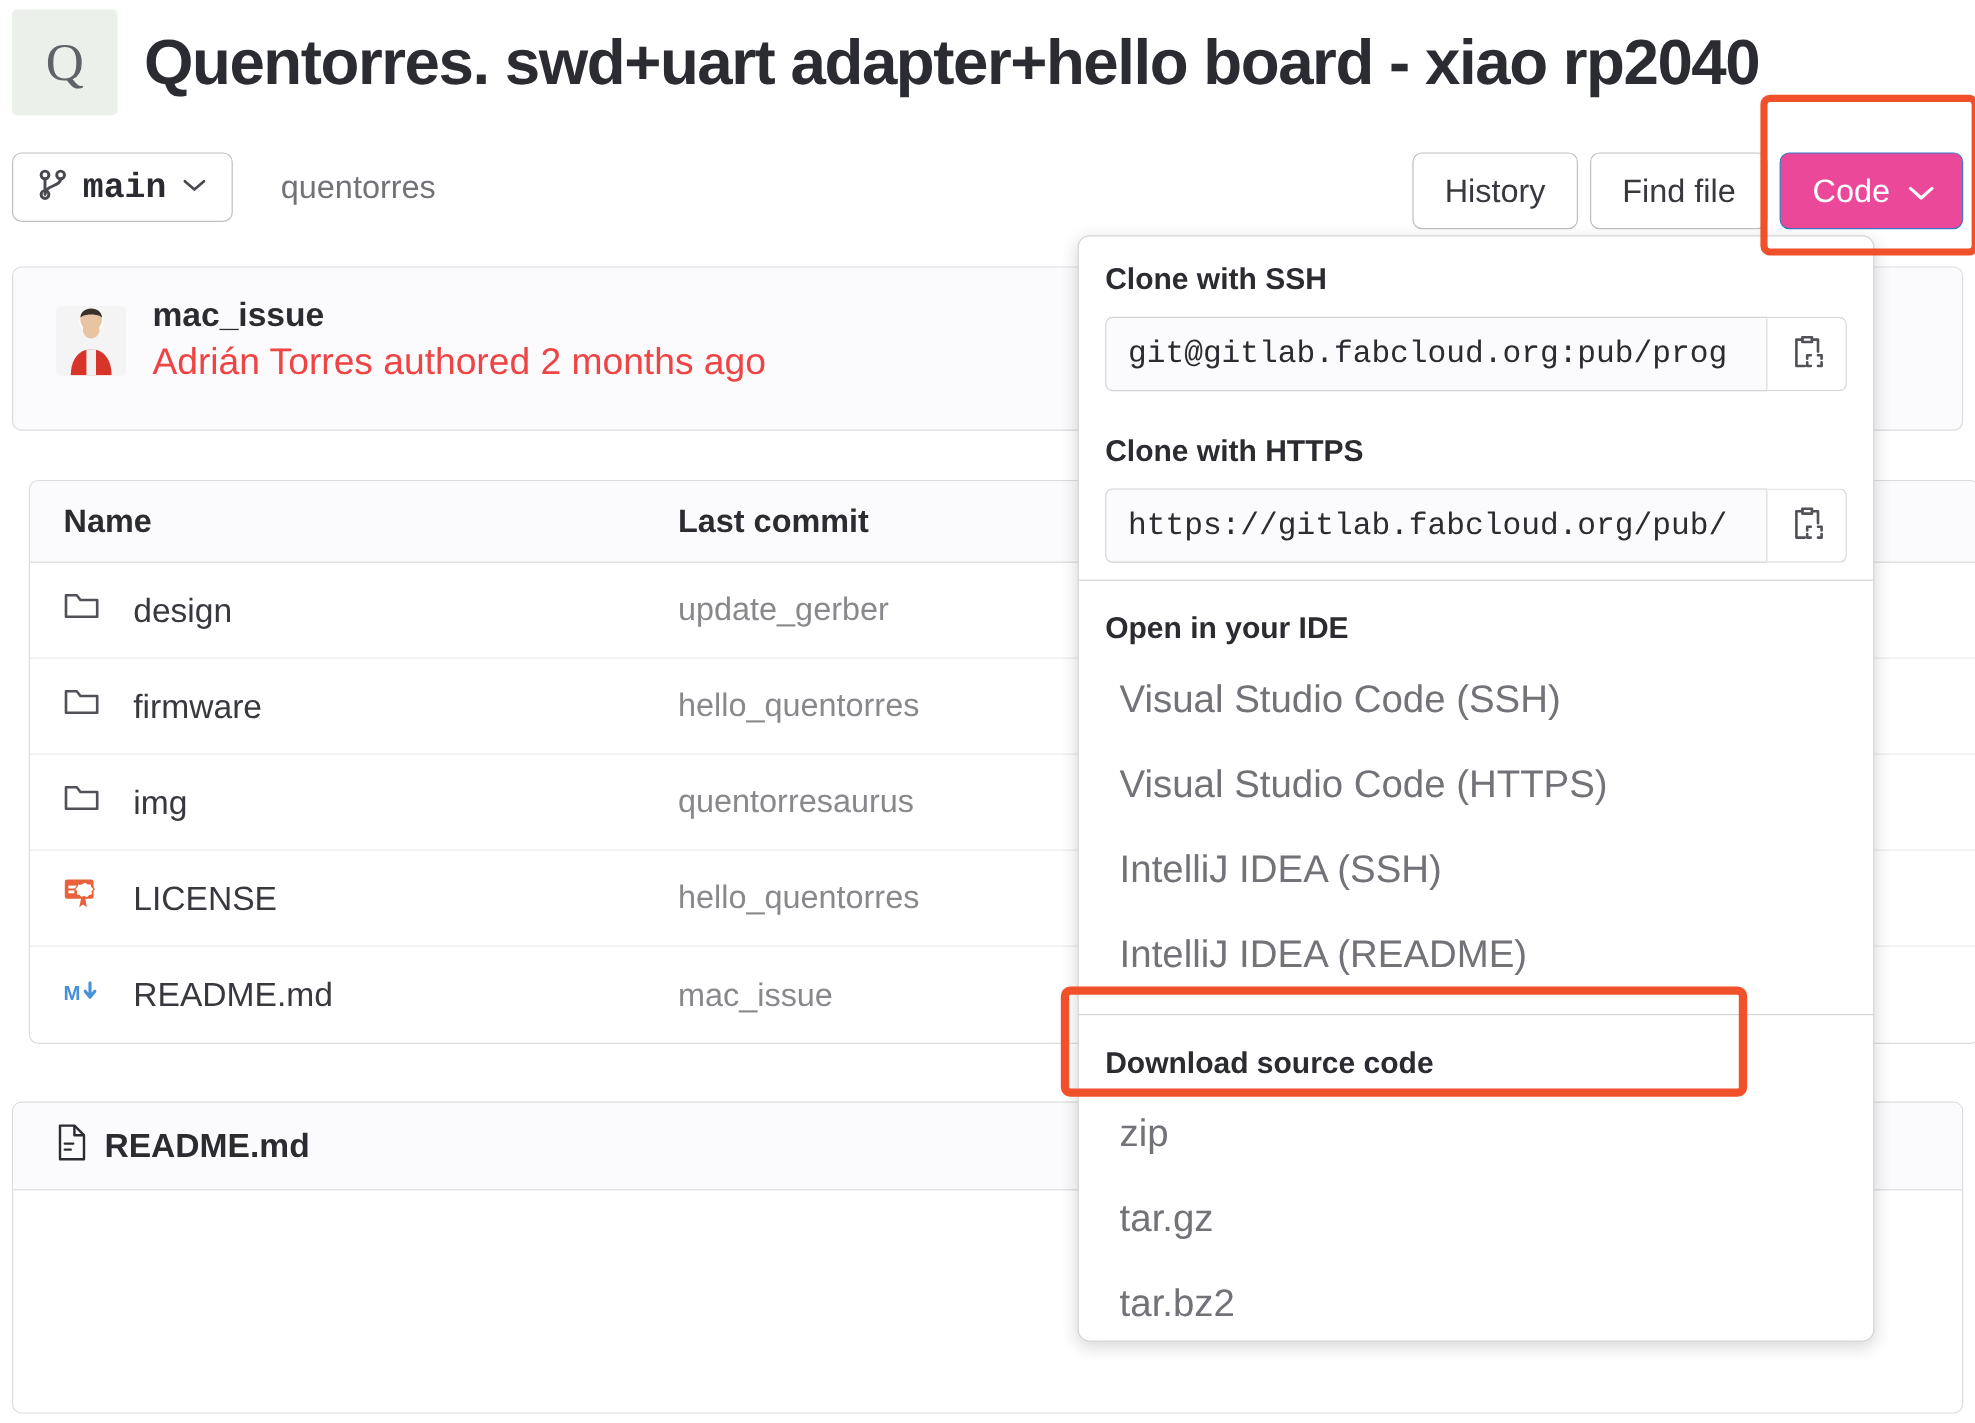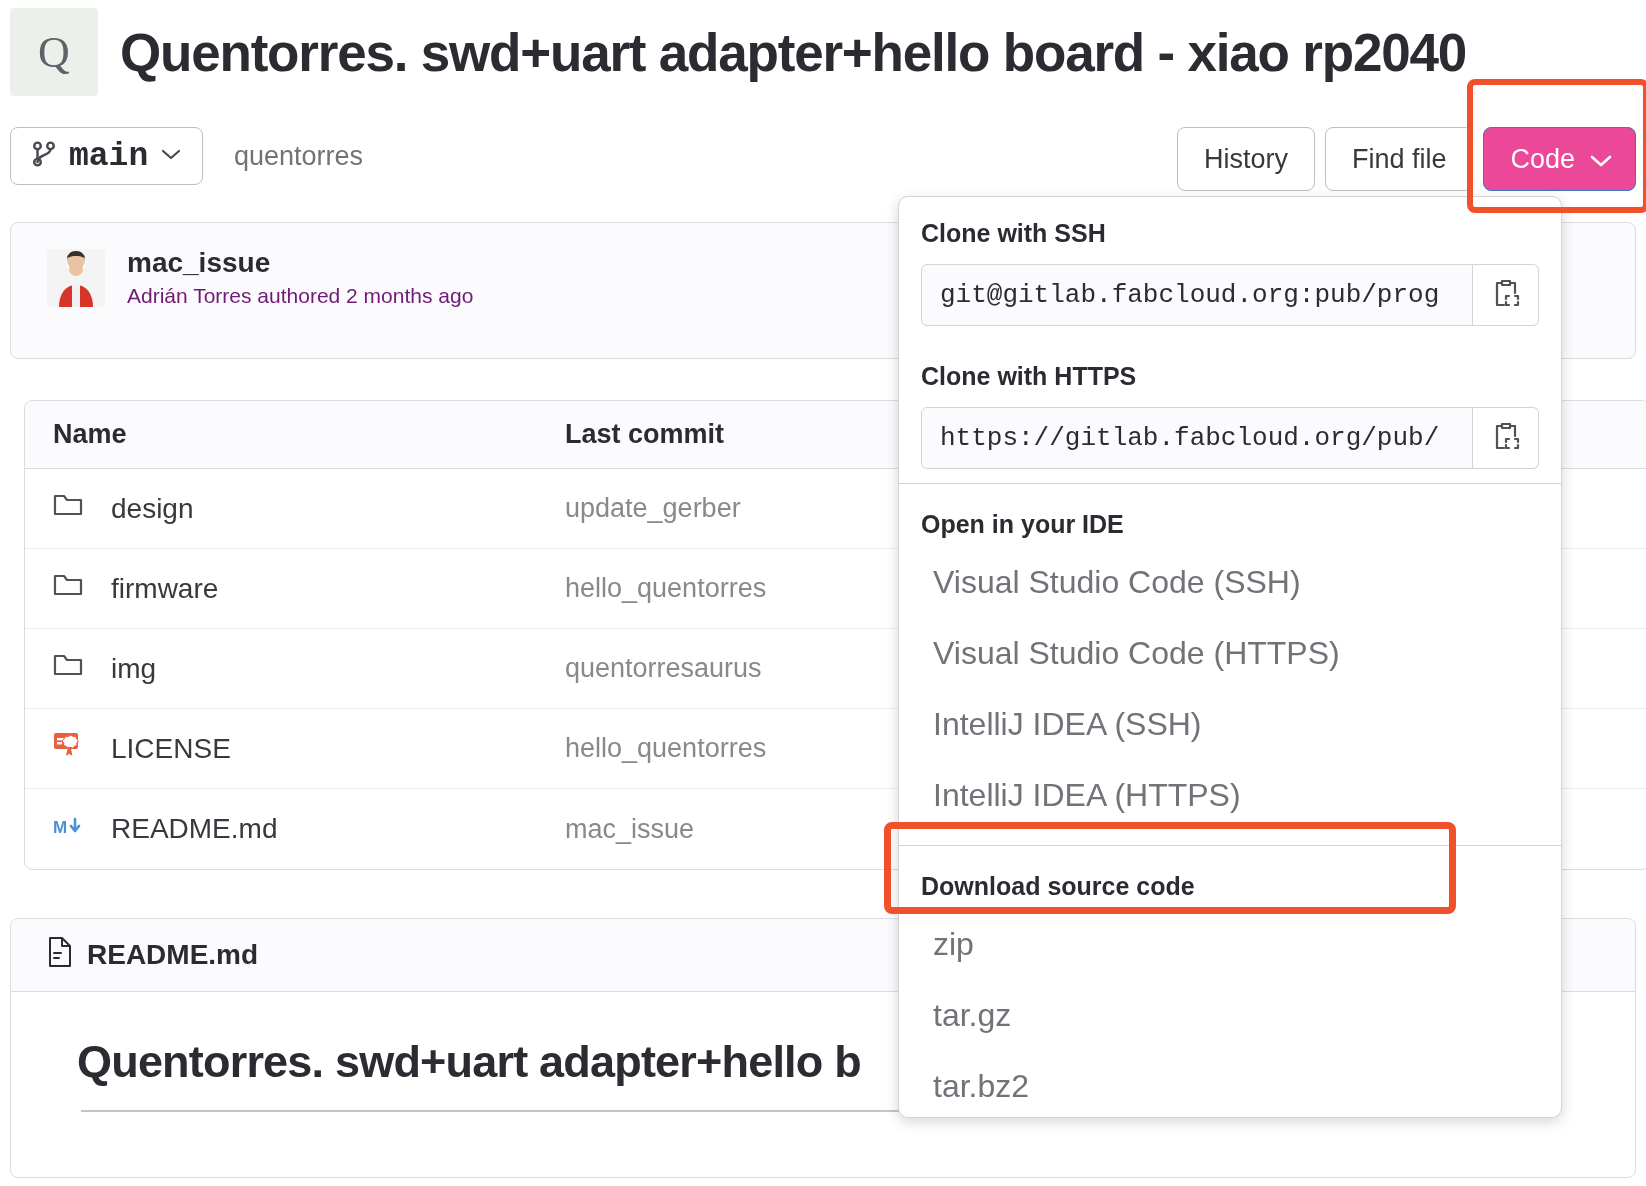--- a/index.html
+++ b/index.html
@@ -60,21 +60,21 @@
     border-radius: 8px;
     background: #fff;
     display: flex;
     align-items: center;
     gap: 12px;
     padding: 0 20px;
     cursor: pointer;
   }
   .branch-name {
     font-family: "Liberation Mono", monospace;
-    font-size: 33px;
+    font-size: 29px;
     font-weight: bold;
     color: #2b2b32;
   }
   .crumb {
     position: absolute;
     left: 224px; top: 14px;
     font-size: 27px;
     color: #737278;
   }
   .right-btns {
@@ -135,21 +135,21 @@
   .avatar {
     width: 58px; height: 58px;
     border-radius: 4px;
     flex: none;
     overflow: hidden;
     background: #f2f2f2;
     position: relative;
   }
   .commit-text { display: flex; flex-direction: column; gap: 5px; }
   .commit-title { font-size: 28px; font-weight: bold; color: #2b2b32; }
-  .commit-meta { font-size: 21px; color: #701a75; }
+  .commit-meta { font-size: 31px; color: #ef4444; }
 
   
   .file-table {
     position: absolute;
     left: 24px; top: 400px;
     width: 1626px;
     border: 1px solid #dcdcde;
     border-radius: 8px;
     overflow: hidden;
     background: #fff;
@@ -438,24 +438,20 @@
     <div class="readme-head">
       <span>
         <svg width="26" height="32" viewBox="0 0 26 32" fill="none" stroke="#2b2b32" stroke-width="2" stroke-linejoin="round">
           <path d="M3 2h12l8 8v20H3z"></path>
           <path d="M15 2v8h8"></path>
           <path d="M7 17h7M7 22h5" stroke-linecap="round"></path>
         </svg>
       </span>
       <span>README.md</span>
     </div>
-    <div class="readme-body">
-      <div class="readme-h1">Quentorres. swd+uart adapter+hello b</div>
-      <div class="readme-rule"></div>
-    </div>
   </div>
 
   <div class="dropdown">
 
     <div class="dd-section">
       <div class="dd-label">Clone with SSH</div>
       <div class="dd-inputrow">
         <div class="dd-input">git@gitlab.fabcloud.org:pub/prog</div>
         <div class="dd-copy">
           <span>
@@ -486,21 +482,21 @@
         </div>
       </div>
     </div>
 
     <div class="dd-divider"></div>
 
     <div class="dd-head2">Open in your IDE</div>
     <div class="dd-item">Visual Studio Code (SSH)</div>
     <div class="dd-item">Visual Studio Code (HTTPS)</div>
     <div class="dd-item">IntelliJ IDEA (SSH)</div>
-    <div class="dd-item">IntelliJ IDEA (HTTPS)</div>
+    <div class="dd-item">IntelliJ IDEA (README)</div>
 
     <div class="dd-divider" style="margin-top:14px;"></div>
 
     <div class="dd-head2">Download source code</div>
     <div class="dd-item">zip</div>
     <div class="dd-item">tar.gz</div>
     <div class="dd-item">tar.bz2</div>
     <div class="dd-item">tar</div>
   </div>
 

